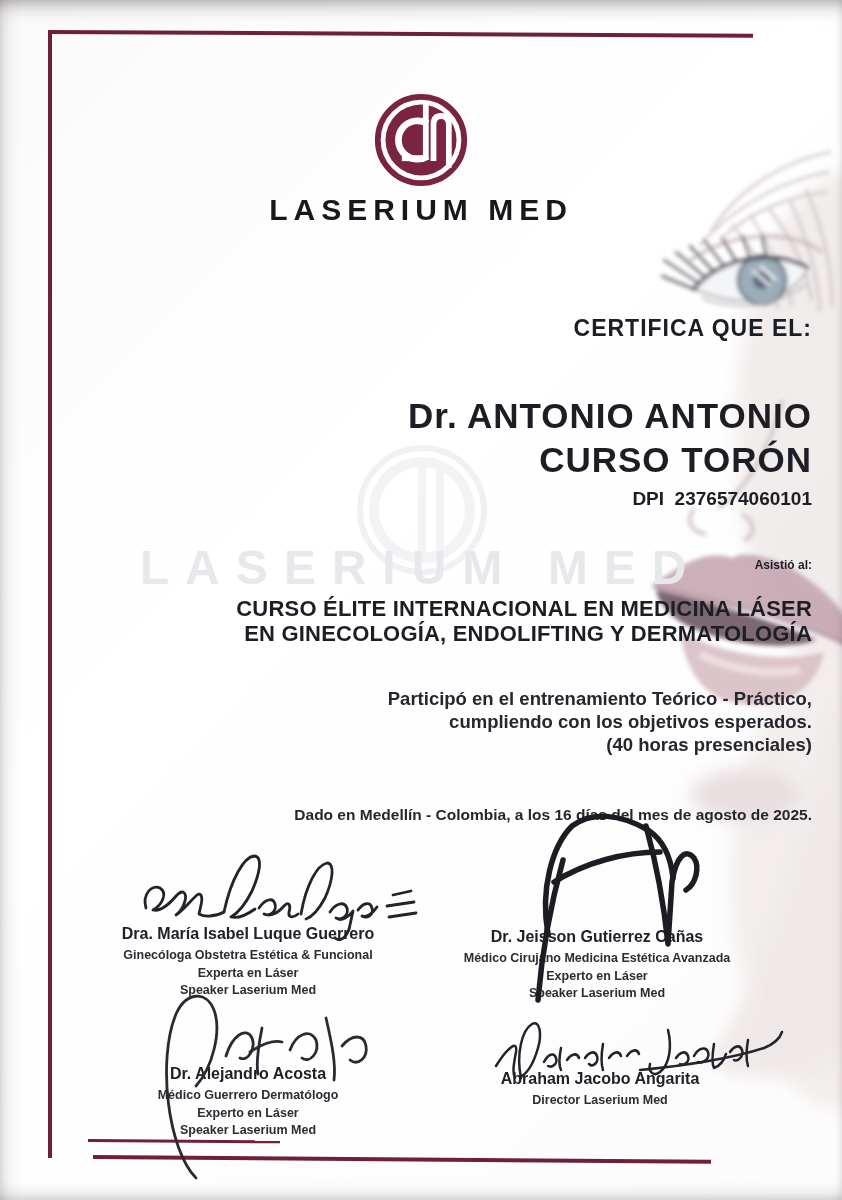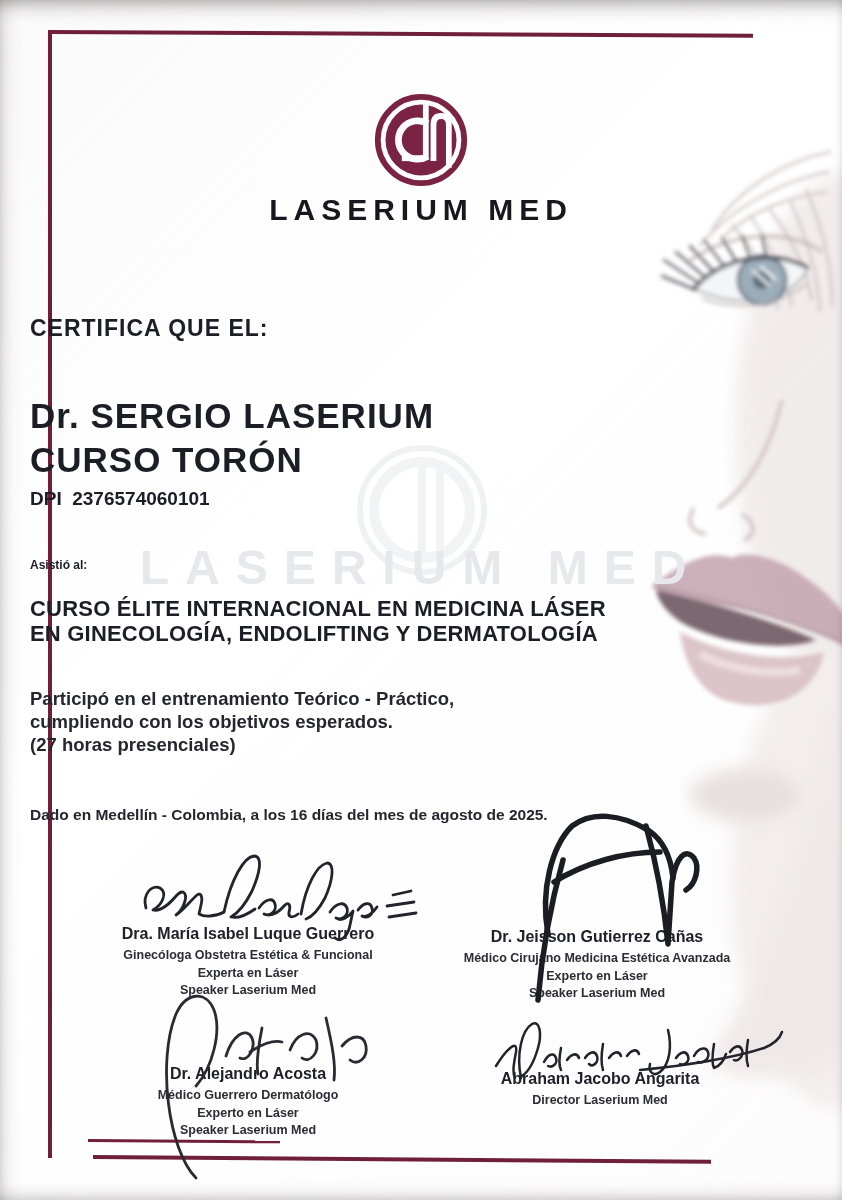--- a/index.html
+++ b/index.html
@@ -26,21 +26,21 @@
   .frame-left{left:48px;top:30px;width:4px;height:1128px;}
   .frame-bottom-short{left:88px;top:1139px;width:192px;height:3px;transform:rotate(0.4deg);transform-origin:left center;}
   .frame-bottom-long{left:93px;top:1155px;width:618px;height:4px;transform:rotate(0.45deg);transform-origin:left center;}
   
   .logo-wrap{position:absolute;left:0;right:0;top:92px;display:flex;justify-content:center;z-index:3;}
   .wordmark{
     position:absolute;left:0;right:0;top:193px;text-align:center;z-index:3;
     font-size:30px;font-weight:700;letter-spacing:6px;color:#17171d;
   }
   
-  .txt{position:absolute;left:30px;width:782px;text-align:left;color:#1d1d26;z-index:3;}
+  .txt{position:absolute;left:30px;width:782px;text-align:right;color:#1d1d26;z-index:3;}
   .certifica{top:315px;font-size:23px;font-weight:700;letter-spacing:1px;}
   .name1{top:396px;font-size:35px;font-weight:700;letter-spacing:1px;}
   .name2{top:440px;font-size:35px;font-weight:700;letter-spacing:1px;}
   .dpi{top:488px;font-size:19px;font-weight:700;white-space:pre;}
   .asistio{top:558px;font-size:12px;font-weight:700;}
   .course1{top:596px;font-size:22px;font-weight:700;letter-spacing:.2px;}
   .course2{top:621px;font-size:22px;font-weight:700;letter-spacing:.2px;}
   .part1{top:688px;font-size:18.5px;font-weight:700;color:#26262e;}
   .part2{top:711px;font-size:18.5px;font-weight:700;color:#26262e;}
   .part3{top:734px;font-size:18.5px;font-weight:700;color:#26262e;}
@@ -150,29 +150,29 @@
       <circle cx="50" cy="50" r="37" fill="#7a2342"></circle>
       <path d="M57,33 A20,20 0 1 0 57,67" fill="none" stroke="#ffffff" stroke-width="7"></path>
       <rect x="30" y="66" width="24" height="6" fill="#ffffff"></rect>
       <rect x="52" y="13" width="6" height="57" fill="#ffffff"></rect>
       <path d="M63,72 L63,34 Q63,25 71,25 Q79,25 79,34 L79,79" fill="none" stroke="#ffffff" stroke-width="6"></path>
     </svg>
   </div>
   <div class="wordmark">LASERIUM MED</div>
 
   <div class="txt certifica">CERTIFICA QUE EL:</div>
-  <div class="txt name1">Dr. SERGIO LASERIUM</div>
+  <div class="txt name1">Dr. ANTONIO ANTONIO</div>
   <div class="txt name2">CURSO TORÓN</div>
   <div class="txt dpi">DPI  2376574060101</div>
   <div class="txt asistio">Asistió al:</div>
   <div class="txt course1">CURSO ÉLITE INTERNACIONAL EN MEDICINA LÁSER</div>
   <div class="txt course2">EN GINECOLOGÍA, ENDOLIFTING Y DERMATOLOGÍA</div>
   <div class="txt part2">cumpliendo con los objetivos esperados.</div>
   <div class="txt part1">Participó en el entrenamiento Teórico - Práctico,</div>
-  <div class="txt part3">(27 horas presenciales)</div>
+  <div class="txt part3">(40 horas presenciales)</div>
   <div class="txt dateline">Dado en Medellín - Colombia, a los 16 días del mes de agosto de 2025.</div>
 
   <div class="signer signer-1">
     <div class="s-name">Dra. María Isabel Luque Guerrero</div>
     <div class="s-title">Ginecóloga Obstetra Estética &amp; Funcional</div>
     <div class="s-title">Experta en Láser</div>
     <div class="s-title">Speaker Laserium Med</div>
   </div>
   <div class="signer signer-2">
     <div class="s-name">Dr. Jeisson Gutierrez Cañas</div>

